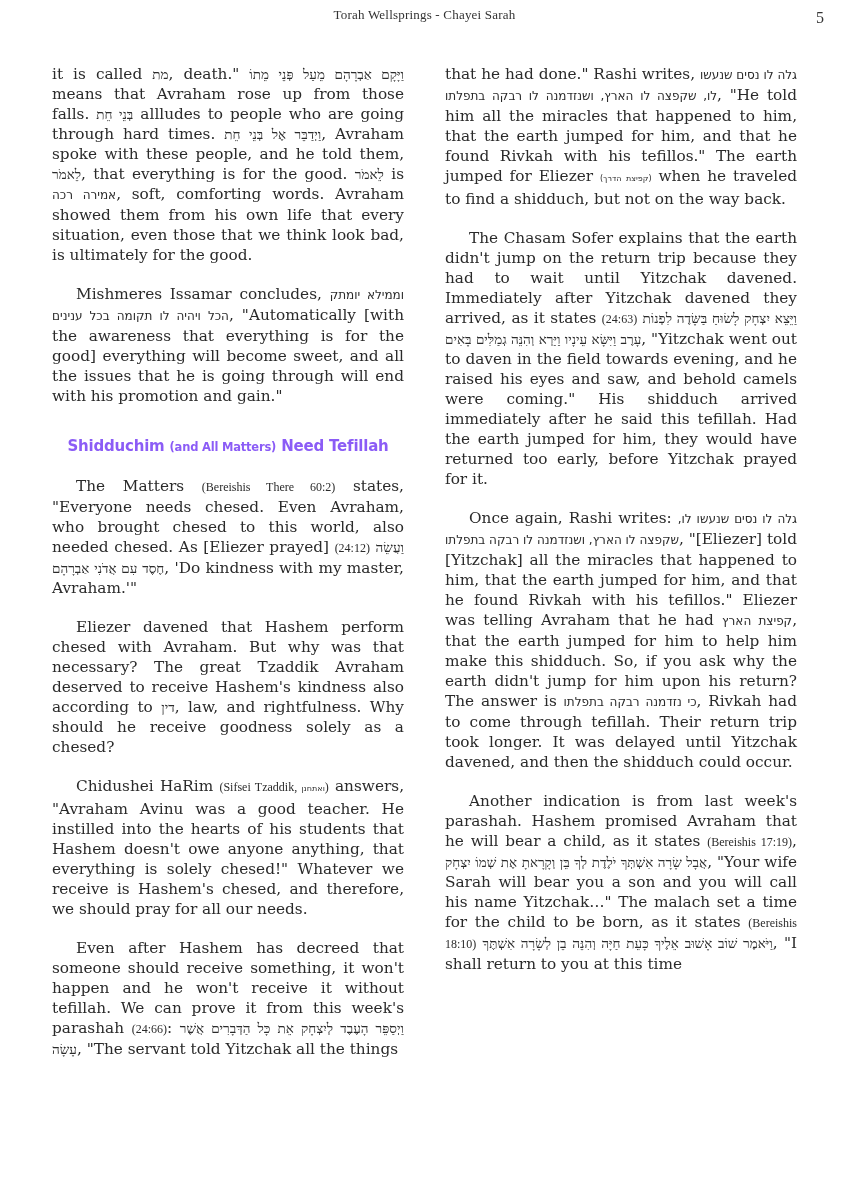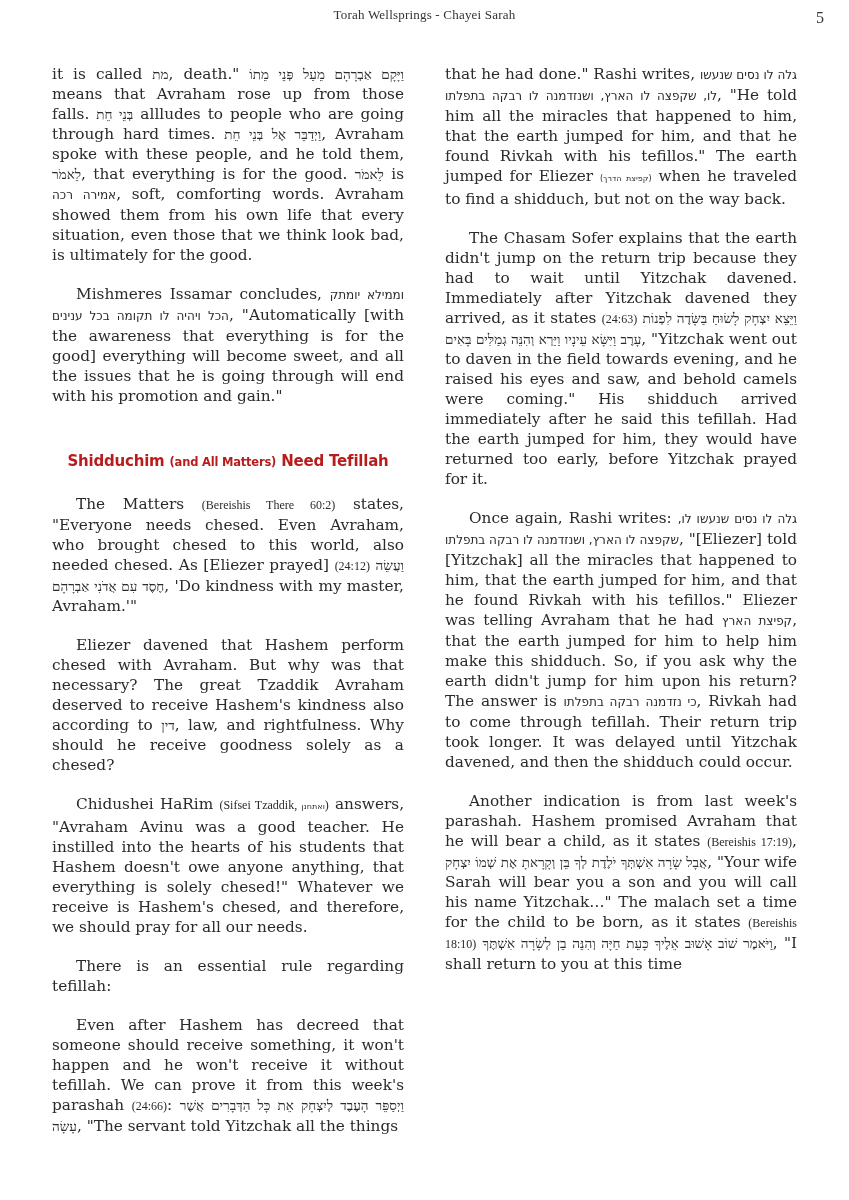--- a/index.html
+++ b/index.html
@@ -13,22 +13,22 @@
   .column { position: absolute; top: 64px; width: 352px; }
   .col-left { left: 52px; }
   .col-right { left: 445px; }
   .para { margin: 0 0 19px 0; font-size: 15.3px; line-height: 20px; text-align: justify;
           text-indent: 24px; hyphens: none; }
   .para.noindent { text-indent: 0; }
   .heb { font-family: "DejaVu Serif", serif; font-size: 13.5px; unicode-bidi: isolate; direction: rtl; }
   .heb-s { font-family: "DejaVu Sans", sans-serif; font-size: 12px; unicode-bidi: isolate; direction: rtl; }
   .ref { font-family: Liberation Serif, serif; font-size: 12px; }
   .ref-heb { font-family: "DejaVu Sans", sans-serif; font-size: 8px; unicode-bidi: isolate; direction: rtl; }
-  .section-heading { margin: 40px 0 17px 0; font-family: "DejaVu Sans", sans-serif; font-weight: bold;
-          font-size: 15px; line-height: 30px; text-align: center; color: #b91c1c; letter-spacing: -0.2px; }
+  .section-heading { margin: 28px 0 17px 0; font-family: "DejaVu Sans", sans-serif; font-weight: bold;
+          font-size: 15px; line-height: 24px; text-align: center; color: #8b5cf6; letter-spacing: -0.2px; }
   .section-heading .small { font-size: 11.5px; }
 </style>
 </head>
 <body>
 
 <div class="header">
   <div class="running-title">Torah Wellsprings - Chayei Sarah</div>
   <div class="page-number" style="left:816px;">5</div>
 </div>
 
@@ -51,23 +51,20 @@
   </p>
 
   <p class="para">
     <span>Eliezer davened that Hashem perform chesed with Avraham. But why was that necessary? The great Tzaddik Avraham deserved to receive Hashem's kindness also according to </span><span class="heb">דין</span><span>, law, and rightfulness. Why should he receive goodness solely as a chesed?</span>
   </p>
 
   <p class="para">
     <span>Chidushei HaRim </span><span class="ref">(Sifsei Tzaddik, </span><span class="ref-heb">ואתחנן</span><span class="ref">)</span><span> answers, "Avraham Avinu was a good teacher. He instilled into the hearts of his students that Hashem doesn't owe anyone anything, that everything is solely chesed!" Whatever we receive is Hashem's chesed, and therefore, we should pray for all our needs.</span>
   </p>
 
-  <p class="para">
-    <span>There is an essential rule regarding tefillah:</span>
-  </p>
 
   <p class="para">
     <span>Even after Hashem has decreed that someone should receive something, it won't happen and he won't receive it without tefillah. We can prove it from this week's parashah </span><span class="ref">(24:66)</span><span>: </span><span class="heb">וַיְסַפֵּר הָעֶבֶד לְיִצְחָק אֵת כָּל הַדְּבָרִים אֲשֶׁר עָשָׂה</span><span>, "The servant told Yitzchak all the things</span>
   </p>
 </div>
 
 <div class="column col-right">
 
   <p class="para noindent">
     <span>that he had done." Rashi writes, </span><span class="heb-s">גלה לו נסים שנעשו לו, שקפצה לו הארץ, ושנזדמנה לו רבקה בתפלתו</span><span>, "He told him all the miracles that happened to him, that the earth jumped for him, and that he found Rivkah with his tefillos." The earth jumped for Eliezer </span><span class="ref-heb">(קפיצת הדרך)</span><span> when he traveled to find a shidduch, but not on the way back.</span>

